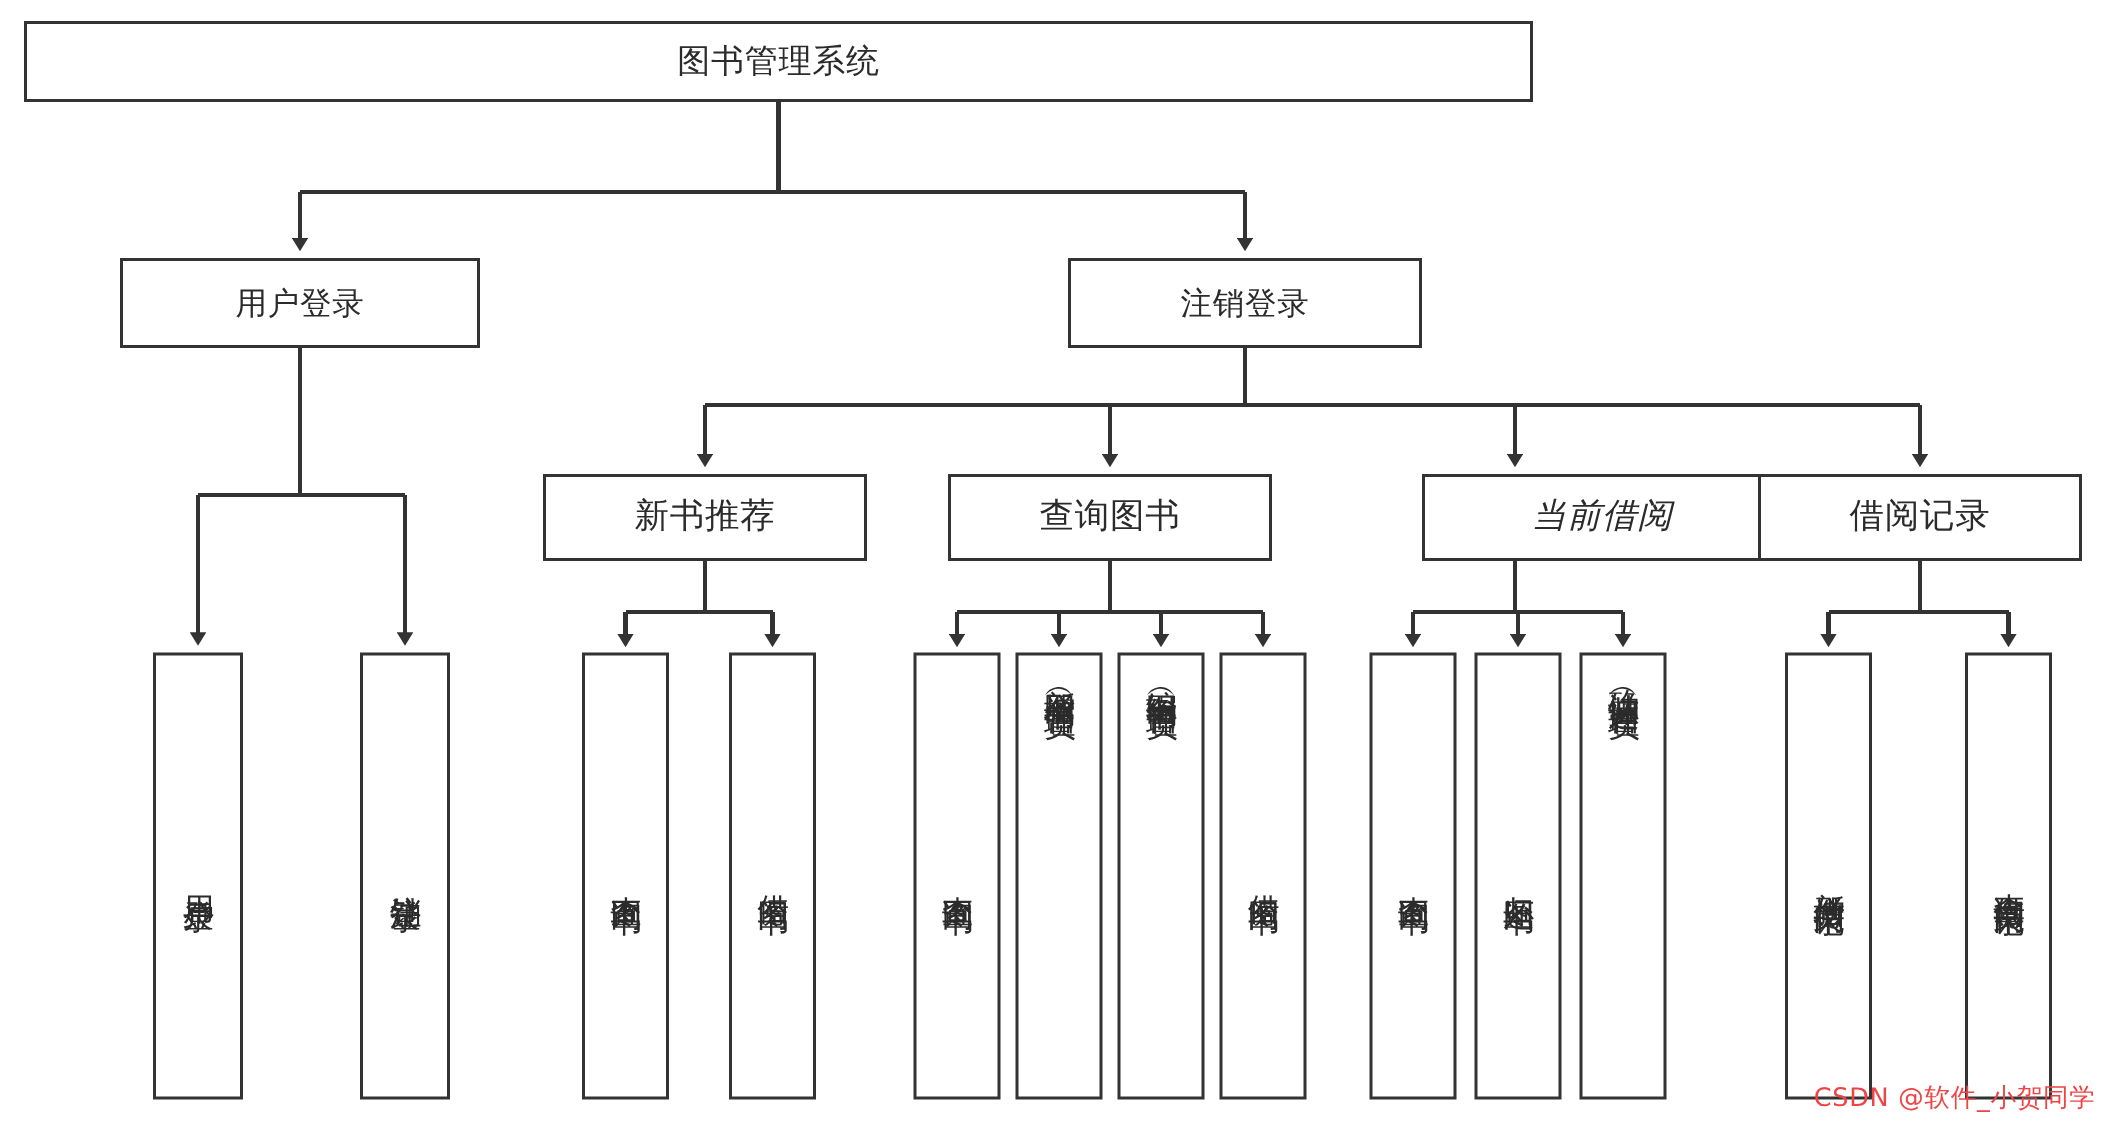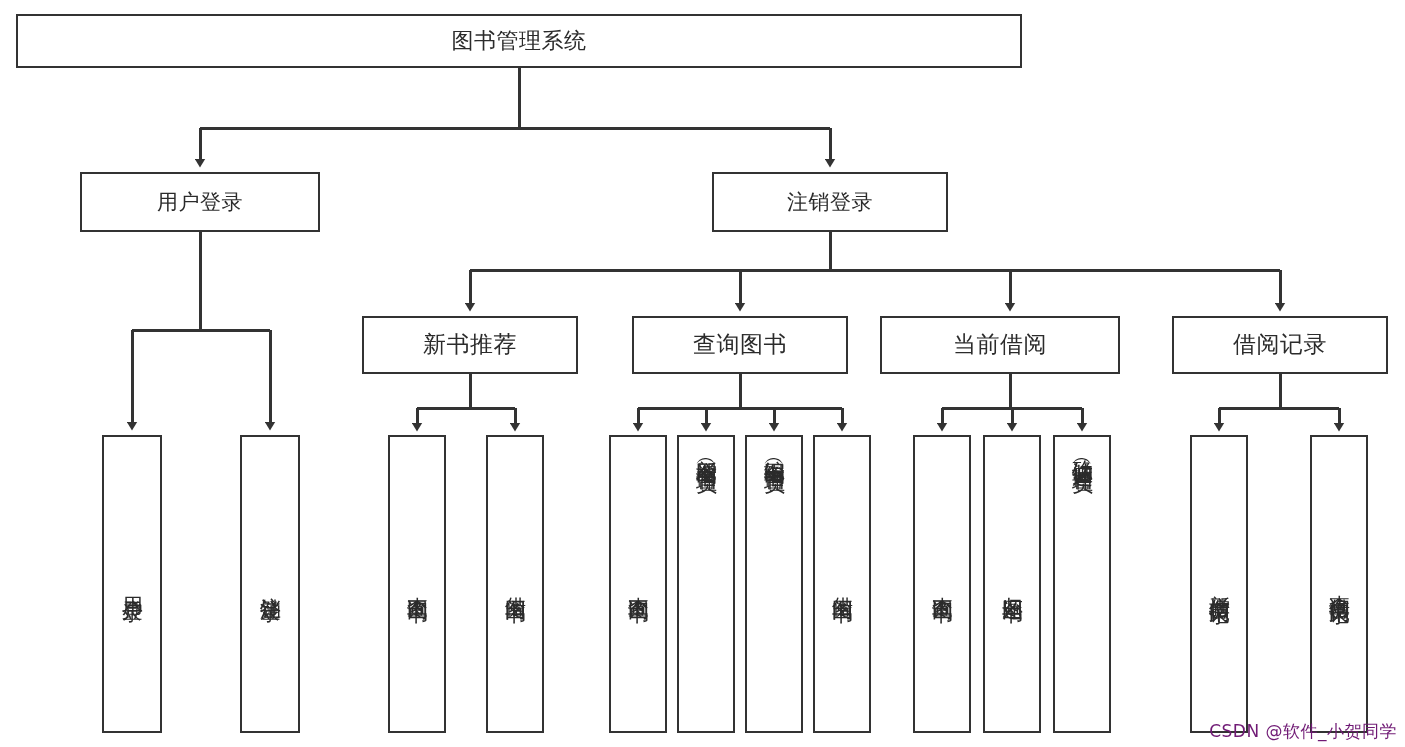--- a/index.html
+++ b/index.html
@@ -61,21 +61,21 @@
     margin: 0 auto;
   }
   .node.leaf.align-mid { align-items: center; }
   .node.leaf.align-top { align-items: flex-start; }
   .node.leaf.align-top .label { margin-top: 6px; }
   #watermark {
     position: absolute;
     right: 8px;
     bottom: 4px;
     font-size: 17px;
-    color: #701a75;
+    color: #ef4444;
     letter-spacing: 0.5px;
     white-space: nowrap;
   }
 </style>
 </head>
 <body>
 
 <div id="canvas">
 
   <svg id="edges" viewBox="0 0 1405 747" xmlns="http://www.w3.org/2000/svg">
@@ -140,21 +140,21 @@
   <div class="node level2" style="left:712px; top:172px; width:236px; height:60px;">
     <span class="label">注销登录</span>
   </div>
 
   <div class="node level3" style="left:362px; top:316px; width:216px; height:58px;">
     <span class="label">新书推荐</span>
   </div>
   <div class="node level3" style="left:632px; top:316px; width:216px; height:58px;">
     <span class="label">查询图书</span>
   </div>
-  <div class="node level3" style="left:880px; top:316px; width:240px; height:58px;">
+  <div class="node level3" style="left:948px; top:316px; width:240px; height:58px;font-style:italic;">
     <span class="label">当前借阅</span>
   </div>
   <div class="node level3" style="left:1172px; top:316px; width:216px; height:58px;">
     <span class="label">借阅记录</span>
   </div>
 
   <div class="node leaf align-mid" style="left:102px; top:435px; width:60px; height:298px;">
     <span class="label">用户登录</span>
   </div>
   <div class="node leaf align-mid" style="left:240px; top:435px; width:60px; height:298px;">

